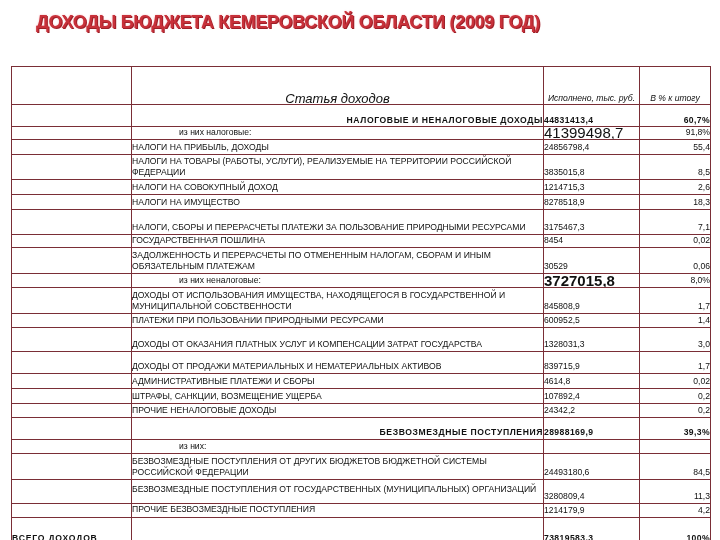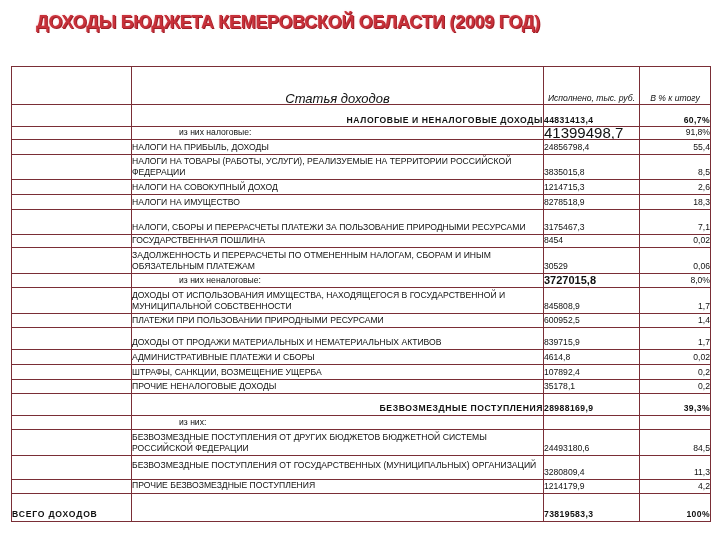--- a/index.html
+++ b/index.html
@@ -110,38 +110,44 @@
   <tr style="height:26px;">
     <td></td>
     <td class="lbl">ЗАДОЛЖЕННОСТЬ И ПЕРЕРАСЧЕТЫ ПО ОТМЕНЕННЫМ НАЛОГАМ, СБОРАМ И ИНЫМ ОБЯЗАТЕЛЬНЫМ ПЛАТЕЖАМ</td>
     <td class="num">30529</td>
     <td class="pct">0,06</td>
   </tr>
 
   <tr style="height:14px;">
     <td></td>
     <td class="lbl sub">из них неналоговые:</td>
-    <td class="num semib" style="font-size:11px">3727015,8</td>
+    <td class="num semib" style="font-size:15px">3727015,8</td>
     <td class="pct">8,0%</td>
   </tr>
 
   <tr style="height:26px;margin-top:16px;">
     <td></td>
     <td class="lbl">ДОХОДЫ ОТ ИСПОЛЬЗОВАНИЯ ИМУЩЕСТВА, НАХОДЯЩЕГОСЯ В ГОСУДАРСТВЕННОЙ И МУНИЦИПАЛЬНОЙ СОБСТВЕННОСТИ</td>
     <td class="num">845808,9</td>
     <td class="pct">1,7</td>
   </tr>
 
   <tr style="height:14px;">
     <td></td>
     <td class="lbl">ПЛАТЕЖИ ПРИ ПОЛЬЗОВАНИИ ПРИРОДНЫМИ РЕСУРСАМИ</td>
     <td class="num">600952,5</td>
     <td class="pct">1,4</td>
   </tr>
 
+  <tr style="height:24px;">
+    <td></td>
+    <td class="lbl">ДОХОДЫ ОТ ОКАЗАНИЯ ПЛАТНЫХ УСЛУГ И КОМПЕНСАЦИИ ЗАТРАТ ГОСУДАРСТВА</td>
+    <td class="num">1328031,3</td>
+    <td class="pct">3,0</td>
+  </tr>
 
   <tr style="height:22px;margin-top:48px;">
     <td></td>
     <td class="lbl">ДОХОДЫ ОТ ПРОДАЖИ МАТЕРИАЛЬНЫХ И НЕМАТЕРИАЛЬНЫХ АКТИВОВ</td>
     <td class="num">839715,9</td>
     <td class="pct">1,7</td>
   </tr>
 
   <tr style="height:15px;">
     <td></td>
@@ -153,21 +159,21 @@
   <tr style="height:15px;">
     <td></td>
     <td class="lbl">ШТРАФЫ, САНКЦИИ, ВОЗМЕЩЕНИЕ УЩЕРБА</td>
     <td class="num">107892,4</td>
     <td class="pct">0,2</td>
   </tr>
 
   <tr style="height:14px;">
     <td></td>
     <td class="lbl">ПРОЧИЕ НЕНАЛОГОВЫЕ ДОХОДЫ</td>
-    <td class="num">35178,1</td>
+    <td class="num">24342,2</td>
     <td class="pct">0,2</td>
   </tr>
 
   <tr style="height:22px;">
     <td></td>
     <td class="lbl bold">БЕЗВОЗМЕЗДНЫЕ ПОСТУПЛЕНИЯ</td>
     <td class="num boldnum">28988169,9</td>
     <td class="pct boldnum">39,3%</td>
   </tr>
 

